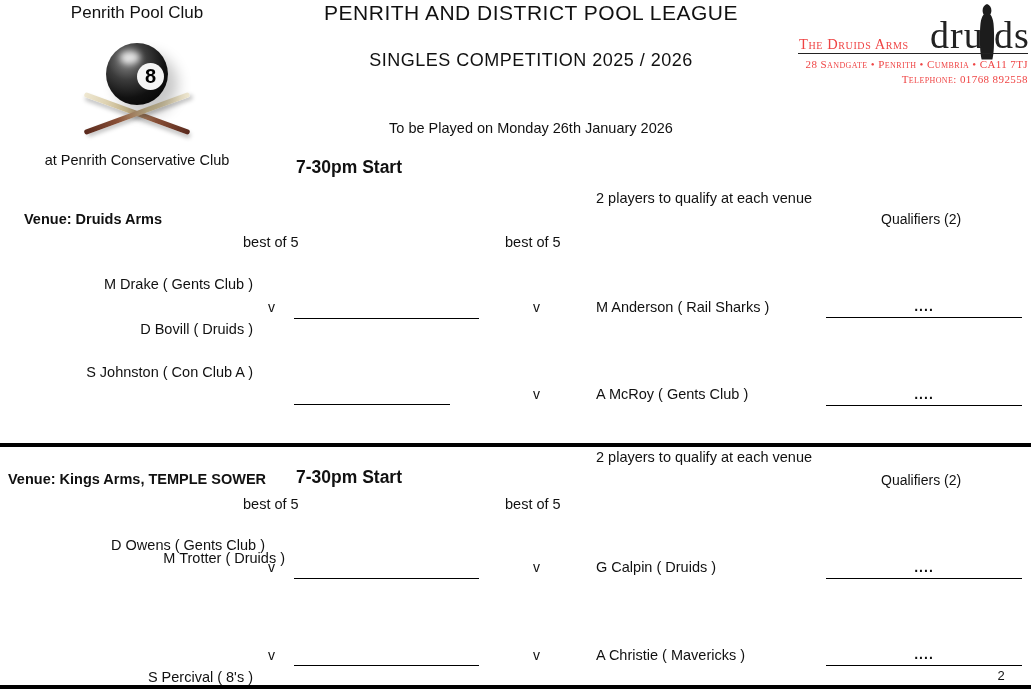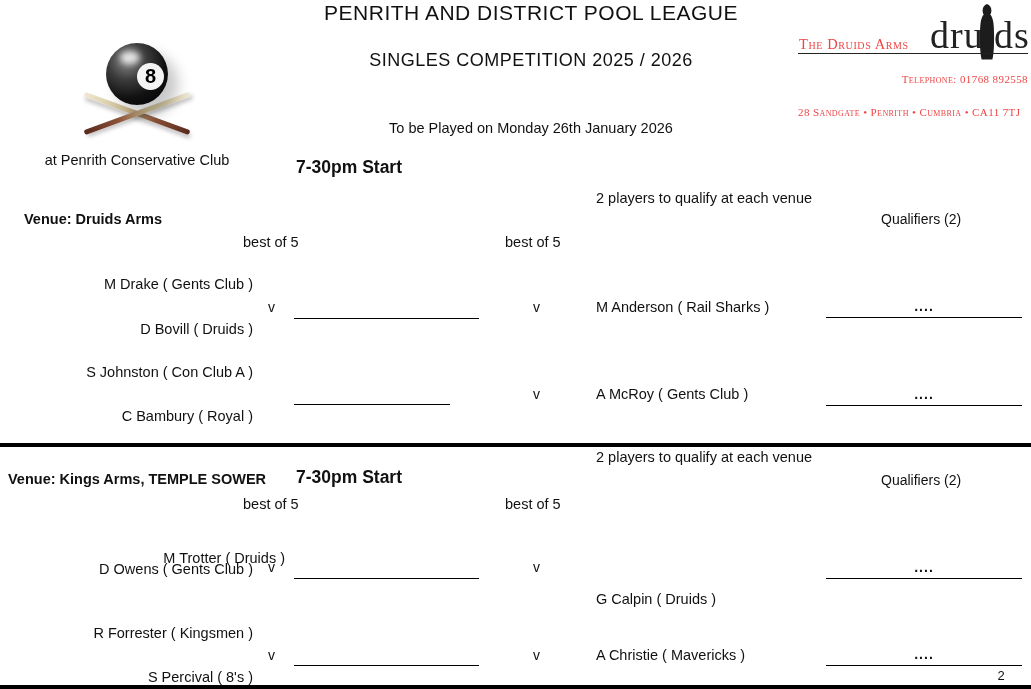--- a/index.html
+++ b/index.html
@@ -30,21 +30,21 @@
   .ball-8{left:31px;top:20px;width:27px;height:27px;border-radius:50%;background:#f4f4f4;
     display:flex;align-items:center;justify-content:center;font-size:20px;font-weight:bold;color:#000;}
   .cue{width:112px;height:5px;border-radius:3px;left:81px;top:111px;
     box-shadow:2px 3px 4px rgba(0,0,0,.25);}
   .cue-a{background:linear-gradient(90deg,#efe8d2 0%,#cdbd93 40%,#8a5138 68%,#58281c 100%);transform:rotate(20deg);}
   .cue-b{background:linear-gradient(270deg,#efe8d2 0%,#cdbd93 40%,#8a5138 68%,#58281c 100%);transform:rotate(-20deg);}
   
   .sponsor{font-family:"Liberation Serif", serif;color:#ef4444;}
   .sponsor-name{left:799px;top:36px;font-size:14.5px;font-variant:small-caps;letter-spacing:.6px;}
   .sponsor-rule{left:798px;top:53px;width:230px;border-bottom:1.6px solid #222;}
-  .sponsor-address{left:798px;top:58px;width:230px;text-align:left;font-size:11px;font-variant:small-caps;letter-spacing:.4px;margin-top:48px;}
+  .sponsor-address{left:798px;top:58px;width:230px;text-align:right;font-size:11px;font-variant:small-caps;letter-spacing:.4px;}
   .sponsor-phone{left:798px;top:73px;width:230px;text-align:right;font-size:11px;font-variant:small-caps;letter-spacing:.4px;}
   .wordmark{left:928px;top:18px;width:100px;font-size:38px;line-height:34px;letter-spacing:1px;color:#222;}
   .wm-left{position:absolute;left:2px;top:0;}
   .wm-right{position:absolute;left:66px;top:0;}
   .druid-figure{position:absolute;left:47px;top:-16px;}
   
   .note{font-size:14.5px;}
   .venue{font-size:14.5px;font-weight:bold;}
   .qualifiers{font-size:14px;}
   .bestof{font-size:14.5px;}
@@ -56,20 +56,21 @@
     border-bottom:1.6px solid #000;padding-bottom:3px;line-height:15px;height:15px;}
   .divider{left:0;top:443px;width:1031px;height:4px;background:#000;}
   .bottom-bar{left:0;top:685px;width:1031px;height:4px;background:#000;}
   .page-num{left:980px;top:668px;width:42px;text-align:center;font-size:13px;}
 </style>
 </head>
 <body>
 
 <div class="page">
 
+  <div class="abs club-name">Penrith Pool Club</div>
   <div class="abs cue cue-a"></div>
   <div class="abs cue cue-b"></div>
   <div class="abs ball">
     <div class="abs ball-hl"></div>
     <div class="abs ball-8">8</div>
   </div>
   <div class="abs club-venue">at Penrith Conservative Club</div>
 
   <div class="abs league-title">PENRITH AND DISTRICT POOL LEAGUE</div>
   <div class="abs competition-title">SINGLES COMPETITION 2025 / 2026</div>
@@ -101,40 +102,38 @@
   <div class="abs opp" style="top:299px;">M Anderson ( Rail Sharks )</div>
   <div class="abs qual-line" style="top:299px;">....</div>
   <div class="abs pname" style="top:321px;">D Bovill ( Druids )</div>
 
   <div class="abs pname" style="top:364px;">S Johnston ( Con Club A )</div>
   <div class="abs vmark" style="left:268px;top:386px;"></div>
   <div class="abs fill-line" style="left:294px;top:404px;width:156px;"></div>
   <div class="abs vmark" style="left:533px;top:386px;">v</div>
   <div class="abs opp" style="top:386px;">A McRoy ( Gents Club )</div>
   <div class="abs qual-line" style="top:387px;">....</div>
-  <div class="abs pname" style="top:408px;">C Bambury ( Royal )</div>
 
   <div class="abs divider"></div>
 
   <div class="abs note" style="left:596px;top:449px;">2 players to qualify at each venue</div>
   <div class="abs venue" style="left:8px;top:471px;">Venue: Kings Arms, TEMPLE SOWER</div>
   <div class="abs start-time" style="left:296px;top:467px;">7-30pm Start</div>
   <div class="abs qualifiers" style="left:881px;top:472px;">Qualifiers (2)</div>
   <div class="abs bestof" style="left:243px;top:496px;">best of 5</div>
   <div class="abs bestof" style="left:505px;top:496px;">best of 5</div>
 
-  <div class="abs pname" style="top:561px;">D Owens ( Gents Club )</div>
+  <div class="abs pname" style="top:537px;padding-left:12px;">D Owens ( Gents Club )</div>
   <div class="abs vmark" style="left:268px;top:559px;">v</div>
   <div class="abs fill-line" style="left:294px;top:578px;width:185px;"></div>
   <div class="abs vmark" style="left:533px;top:559px;">v</div>
-  <div class="abs opp" style="top:591px;">G Calpin ( Druids )</div>
+  <div class="abs opp" style="top:559px;">G Calpin ( Druids )</div>
   <div class="abs qual-line" style="top:560px;">....</div>
   <div class="abs pname" style="top:550px;margin-left:32px;">M Trotter ( Druids )</div>
 
-  <div class="abs pname" style="top:625px;">R Forrester ( Kingsmen )</div>
   <div class="abs vmark" style="left:268px;top:647px;">v</div>
   <div class="abs fill-line" style="left:294px;top:665px;width:185px;"></div>
   <div class="abs vmark" style="left:533px;top:647px;">v</div>
   <div class="abs opp" style="top:647px;">A Christie ( Mavericks )</div>
   <div class="abs qual-line" style="top:647px;">....</div>
   <div class="abs pname" style="top:669px;">S Percival ( 8's )</div>
 
   <div class="abs page-num">2</div>
   <div class="abs bottom-bar"></div>
 

